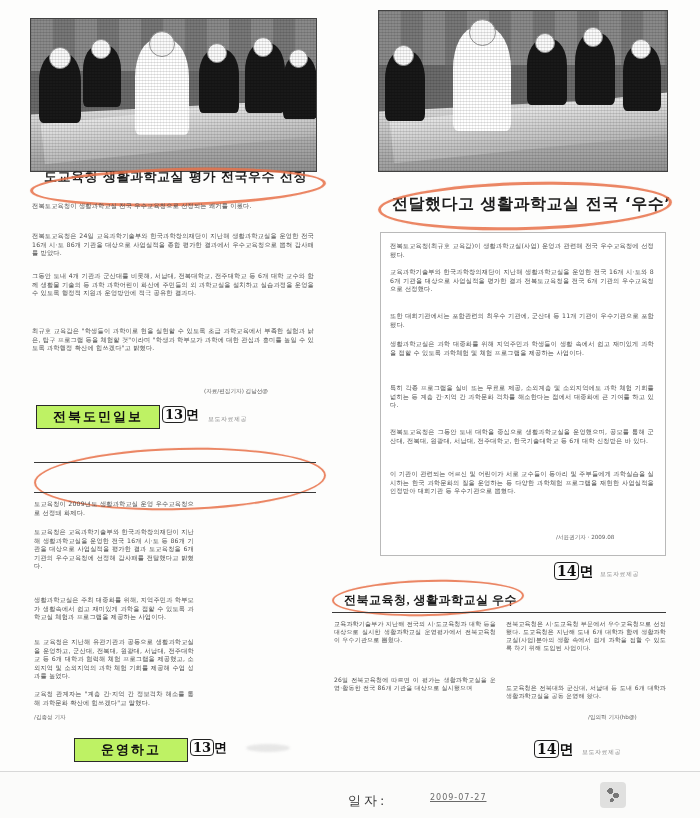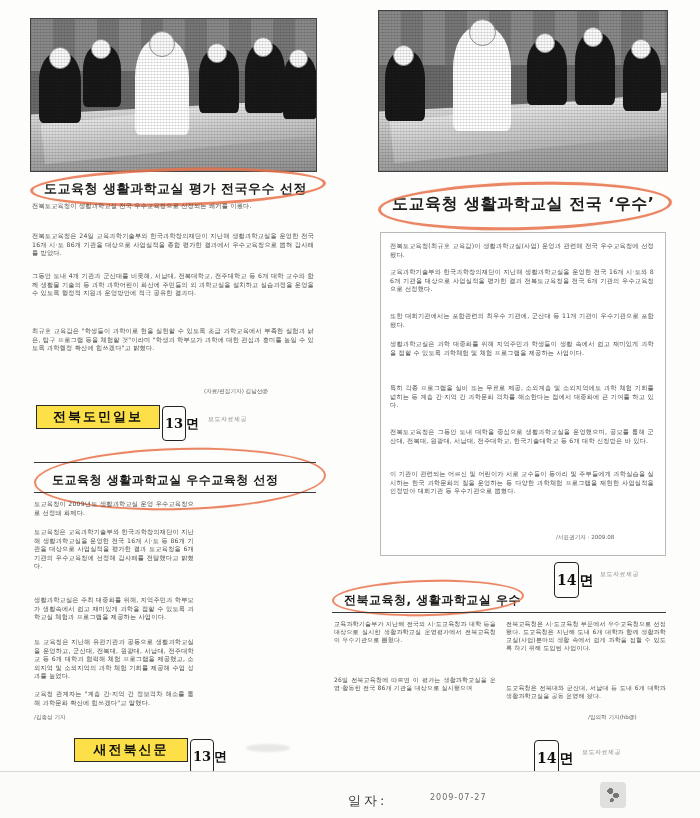--- a/index.html
+++ b/index.html
@@ -115,41 +115,41 @@
     opacity: .85;
     pointer-events: none;
     transform: rotate(-1.5deg);
     box-shadow: 0 0 1px rgba(232,114,74,.6);
   }
   .oval.thin { border-width: 2.5px; }
   
   .plate {
     position: absolute;
     border: 1.6px solid #2a2a2a;
-    background: #fde047;
+    background: #bef264;
     display: flex;
     align-items: center;
     justify-content: center;
     font-weight: bold;
     color: #111;
     letter-spacing: 2px;
     font-family: "DejaVu Serif", serif;
   }
   .pagenum {
     position: absolute;
     font-weight: bold;
     color: #111;
     font-family: "DejaVu Serif", serif;
     white-space: nowrap;
   }
   .pagenum .circle {
     display: inline-block;
     border: 1.5px solid #222;
     border-radius: 4px;
-    padding: 9px 2px;
+    padding: 0 2px;
     text-align: center;
   }
   .stamp-note {
     position: absolute;
     font-size: 6px;
     color: #8a8a8a;
     white-space: nowrap;
     letter-spacing: .5px;
   }
   
@@ -169,20 +169,21 @@
     position: absolute;
     font-size: 13px;
     color: #3a3a3a;
     letter-spacing: 3px;
   }
   .footer-date {
     position: absolute;
     font-size: 8px;
     color: #6a6a6a;
     letter-spacing: 1px;
+    text-decoration: underline;
   }
   .seal {
     position: absolute;
     width: 26px; height: 26px;
     border-radius: 4px;
     background:
       radial-gradient(circle at 40% 35%, #4a4a4a 0 3px, transparent 3px),
       radial-gradient(circle at 62% 52%, #4a4a4a 0 3px, transparent 3px),
       radial-gradient(circle at 45% 70%, #4a4a4a 0 2px, transparent 2px);
     background-color: #d7d7d7;
@@ -220,49 +221,48 @@
 
     <div class="dark" style="left:214px; top:24px; width:40px; height:70px;"></div>
     <div class="head" style="left:222px; top:18px; width:18px; height:18px;"></div>
 
     <div class="dark" style="left:252px; top:36px; width:34px; height:64px;"></div>
     <div class="head" style="left:258px; top:30px; width:17px; height:17px;"></div>
 
     <div class="grain"></div>
   </div>
 
-  <div class="headline" style="left:44px; top:180px; font-size:13px;">도교육청 생활과학교실 평가 전국우수 선정</div>
+  <div class="headline" style="left:44px; top:168px; font-size:13px;">도교육청 생활과학교실 평가 전국우수 선정</div>
   <div class="oval" style="left:30px; top:168px; width:290px; height:32px;"></div>
 
   <div class="bodytext" style="left:32px; top:202px; width:282px;">전북도교육청이 생활과학교실 전국 우수교육청으로 선정되는 쾌거를 이뤘다.</div>
   <div class="bodytext" style="left:32px; top:232px; width:282px;">전북도교육청은 24일 교육과학기술부와 한국과학창의재단이 지난해 생활과학교실을 운영한 전국 16개 시·도 86개 기관을 대상으로 사업실적을 종합 평가한 결과에서 우수교육청으로 뽑혀 감사패를 받았다.</div>
   <div class="bodytext" style="left:32px; top:272px; width:282px;">그동안 도내 4개 기관과 군산대를 비롯해, 서남대, 전북대학교, 전주대학교 등 6개 대학 교수와 함께 생활물 기술의 등 과학 과학어린이 화산에 주민들의 외 과학교실을 설치하고 실습과정을 운영을 수 있도록 행정적 지원과 운영방안에 적극 공유한 결과다.</div>
   <div class="bodytext" style="left:32px; top:327px; width:282px;">최규호 교육감은 "학생들이 과학이로 현을 실현할 수 있도록 초급 과학교육에서 부족한 실험과 낡은, 탐구 프로그램 등을 체험할 것"이라며 "학생과 학부모가 과학에 대한 관심과 흥미를 높일 수 있도록 과학행정 확산에 힘쓰겠다"고 밝혔다.</div>
   <div class="byline" style="left:204px; top:388px;">(자료/편집기자) 김남선@</div>
 
   <div class="plate" style="left:36px; top:405px; width:122px; height:22px; font-size:13px;">전북도민일보</div>
   <div class="pagenum" style="left:162px; top:406px; font-size:13px;">
     <span class="circle">13</span><span>면</span>
   </div>
   <div class="stamp-note" style="left:208px; top:415px;">보도자료제공</div>
 
-  <div class="headline" style="left:52px; top:472px; font-size:12px;">도교육청 생활과학교실 우수교육청 선정</div>
   <div class="oval thin" style="left:34px; top:448px; width:288px; height:58px;"></div>
 
   <div class="rule" style="left:34px; top:462px; width:282px;"></div>
   <div class="rule" style="left:34px; top:492px; width:282px;"></div>
 
   <div class="bodytext" style="left:34px; top:500px; width:160px;">도교육청이 2009년도 생활과학교실 운영 우수교육청으로 선정돼 화제다.</div>
   <div class="bodytext" style="left:34px; top:528px; width:160px;">도교육청은 교육과학기술부와 한국과학창의재단이 지난해 생활과학교실을 운영한 전국 16개 시·도 등 86개 기관을 대상으로 사업실적을 평가한 결과 도교육청을 6개 기관의 우수교육청에 선정해 감사패를 전달했다고 밝혔다.</div>
   <div class="bodytext" style="left:34px; top:596px; width:160px;">생활과학교실은 주최 대중화를 위해, 지역주민과 학부모가 생활속에서 쉽고 재미있게 과학을 접할 수 있도록 과학교실 체험과 프로그램을 제공하는 사업이다.</div>
   <div class="bodytext" style="left:34px; top:638px; width:160px;">도 교육청은 지난해 유관기관과 공동으로 생활과학교실을 운영하고, 군산대, 전북대, 원광대, 서남대, 전주대학교 등 6개 대학과 협력해 체험 프로그램을 제공했고, 소외지역 및 소외지역의 과학 체험 기회를 제공해 수업 성과를 높였다.</div>
   <div class="bodytext" style="left:34px; top:690px; width:160px;">교육청 관계자는 "계층 간·지역 간 정보격차 해소를 통해 과학문화 확산에 힘쓰겠다"고 말했다.</div>
   <div class="byline" style="left:34px; top:714px;">/김종성 기자</div>
 
-  <div class="plate" style="left:74px; top:738px; width:112px; height:22px; font-size:13px;">새전북신문</div>
+  <div class="plate" style="left:74px; top:738px; width:112px; height:22px; font-size:13px;">운영하고</div>
   <div class="pagenum" style="left:190px; top:739px; font-size:13px;">
     <span class="circle">13</span><span>면</span>
   </div>
   <div class="smudge" style="left:246px; top:744px; width:44px; height:8px;"></div>
 
   <div class="photo" style="left:378px; top:10px; width:288px; height:160px;">
     <div class="wall"></div>
     <div class="table"></div>
     <div class="table2"></div>
 
@@ -277,40 +277,40 @@
 
     <div class="dark" style="left:196px; top:22px; width:40px; height:72px;"></div>
     <div class="head" style="left:204px; top:16px; width:18px; height:18px;"></div>
 
     <div class="dark" style="left:244px; top:34px; width:38px; height:66px;"></div>
     <div class="head" style="left:252px; top:28px; width:18px; height:18px;"></div>
 
     <div class="grain"></div>
   </div>
 
-  <div class="headline" style="left:392px; top:194px; font-size:16px;">도교육청 생활과학교실 전국 ‘우수’</div>
+  <div class="headline" style="left:392px; top:194px; font-size:16px;">전달했다고 생활과학교실 전국 ‘우수’</div>
   <div class="oval" style="left:378px; top:182px; width:288px; height:42px;"></div>
 
   <div class="framebox" style="left:380px; top:232px; width:284px; height:322px;"></div>
 
   <div class="bodytext" style="left:390px; top:242px; width:264px;">전북도교육청(최규호 교육감)이 생활과학교실(사업) 운영과 관련해 전국 우수교육청에 선정됐다.</div>
   <div class="bodytext" style="left:390px; top:268px; width:264px;">교육과학기술부와 한국과학창의재단이 지난해 생활과학교실을 운영한 전국 16개 시·도와 86개 기관을 대상으로 사업실적을 평가한 결과 전북도교육청을 전국 6개 기관의 우수교육청으로 선정했다.</div>
   <div class="bodytext" style="left:390px; top:312px; width:264px;">또한 대회기관에서는 포함관련의 최우수 기관에, 군산대 등 11개 기관이 우수기관으로 포함됐다.</div>
   <div class="bodytext" style="left:390px; top:340px; width:264px;">생활과학교실은 과학 대중화를 위해 지역주민과 학생들이 생활 속에서 쉽고 재미있게 과학을 접할 수 있도록 과학체험 및 체험 프로그램을 제공하는 사업이다.</div>
   <div class="bodytext" style="left:390px; top:384px; width:264px;">특히 각종 프로그램을 실비 또는 무료로 제공, 소외계층 및 소외지역에도 과학 체험 기회를 넓히는 등 계층 간·지역 간 과학문화 격차를 해소한다는 점에서 대중화에 큰 기여를 하고 있다.</div>
   <div class="bodytext" style="left:390px; top:428px; width:264px;">전북도교육청은 그동안 도내 대학을 중심으로 생활과학교실을 운영했으며, 공모를 통해 군산대, 전북대, 원광대, 서남대, 전주대학교, 한국기술대학교 등 6개 대학 신청받은 바 있다.</div>
   <div class="bodytext" style="left:390px; top:470px; width:264px;">이 기관이 관련되는 어르신 및 어린이가 서로 교수들이 동아리 및 주부들에게 과학실습을 실시하는 한국 과학문화의 질을 운영하는 등 다양한 과학체험 프로그램을 재현한 사업실적을 인정받아 대회기관 등 우수기관으로 뽑혔다.</div>
   <div class="byline" style="left:556px; top:534px;">/서윤권기자 · 2009.08</div>
 
   <div class="pagenum" style="left:554px; top:562px; font-size:14px;">
     <span class="circle">14</span><span>면</span>
   </div>
   <div class="stamp-note" style="left:600px; top:570px;">보도자료제공</div>
 
-  <div class="headline" style="left:344px; top:592px; font-size:12px;">전북교육청, 생활과학교실 우수</div>
+  <div class="headline" style="left:344px; top:592px; font-size:12px;font-family:Liberation Serif, serif;">전북교육청, 생활과학교실 우수</div>
   <div class="oval thin" style="left:332px; top:580px; width:188px; height:32px;"></div>
 
   <div class="rule" style="left:332px; top:612px; width:334px;"></div>
 
   <div class="bodytext tight" style="left:334px; top:620px; width:162px;">교육과학기술부가 지난해 전국의 시·도교육청과 대학 등을 대상으로 실시한 생활과학교실 운영평가에서 전북교육청이 우수기관으로 뽑혔다.</div>
   <div class="bodytext tight" style="left:334px; top:676px; width:162px;">26일 전북교육청에 따르면 이 평가는 생활과학교실을 운영·활동한 전국 86개 기관을 대상으로 실시됐으며</div>
 
   <div class="bodytext tight" style="left:506px; top:620px; width:160px;">전북교육청은 시·도교육청 부문에서 우수교육청으로 선정됐다. 도교육청은 지난해 도내 6개 대학과 함께 생활과학교실(사업)분야의 생활 속에서 쉽게 과학을 접할 수 있도록 하기 위해 도입된 사업이다.</div>
   <div class="bodytext tight" style="left:506px; top:684px; width:160px;">도교육청은 전북대와 군산대, 서남대 등 도내 6개 대학과 생활과학교실을 공동 운영해 왔다.</div>
   <div class="byline" style="left:588px; top:714px;">/임의혁 기자(hb@)</div>

